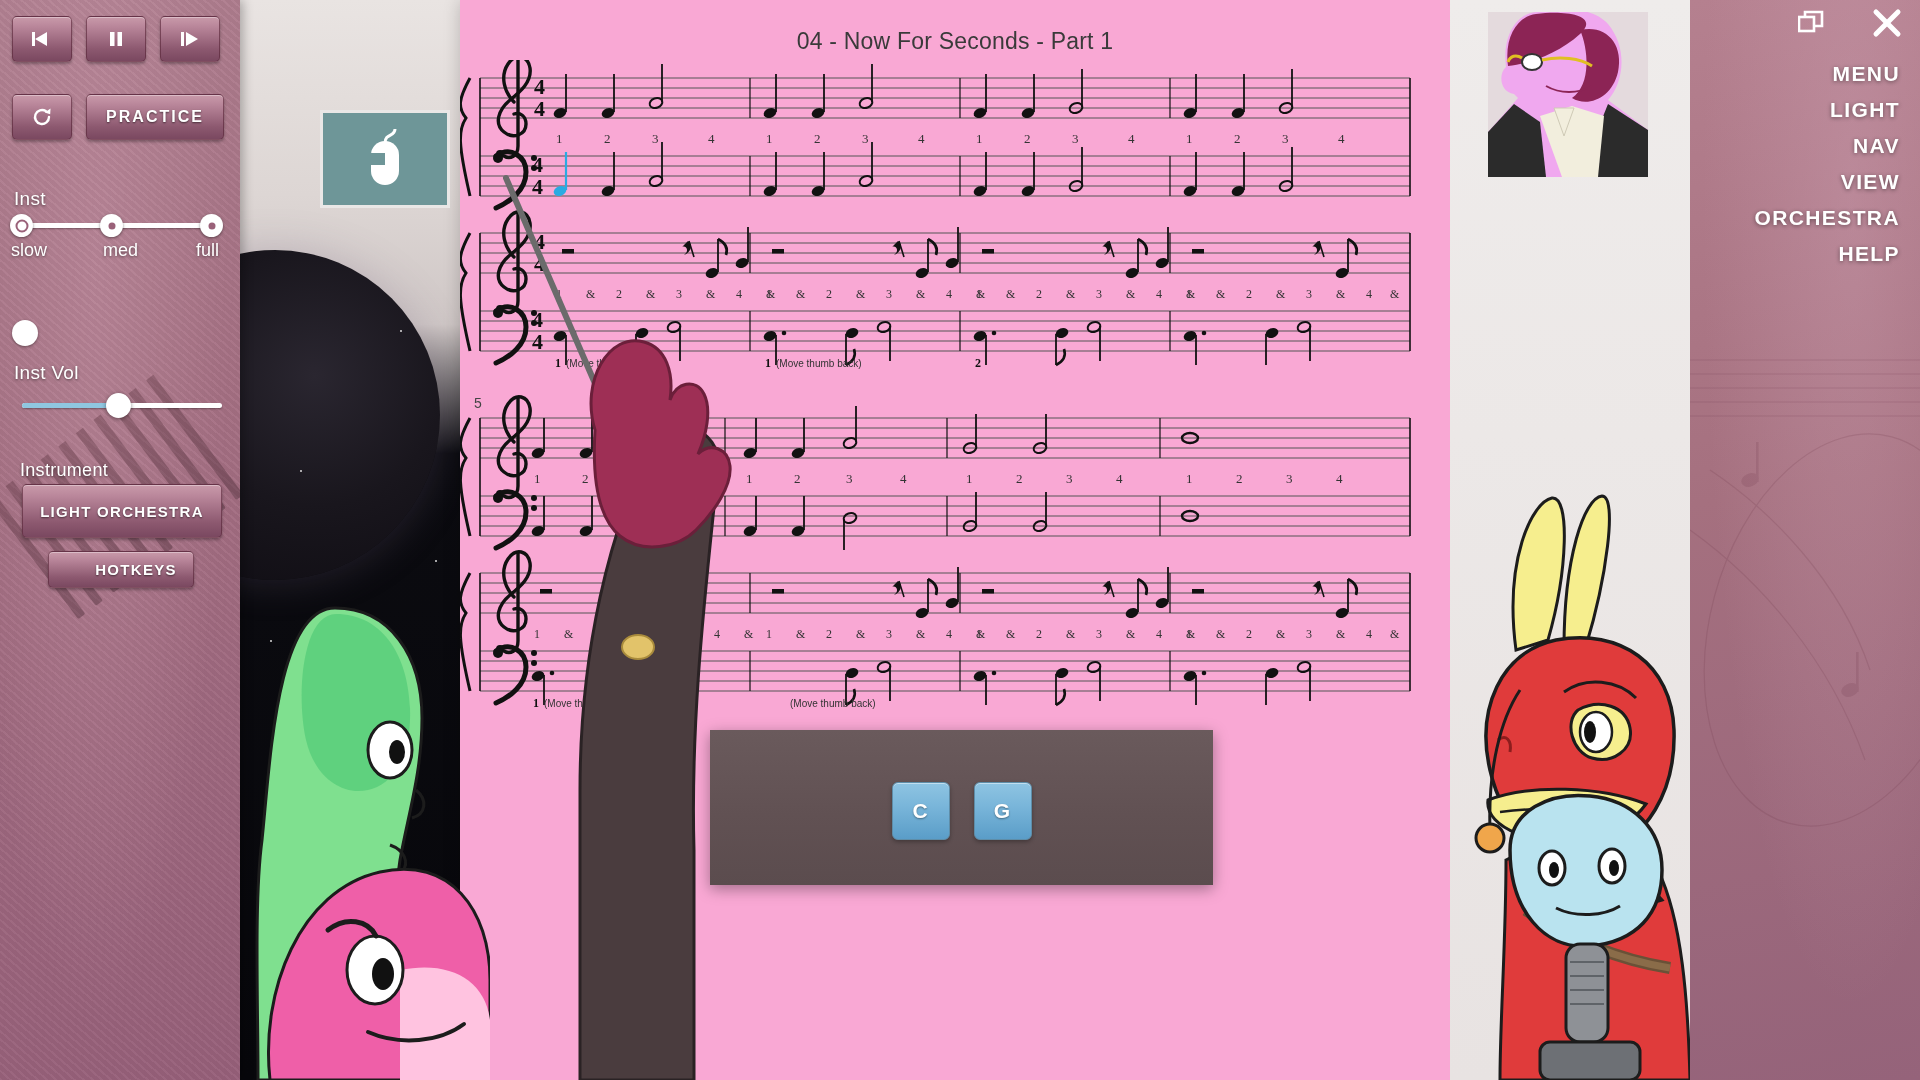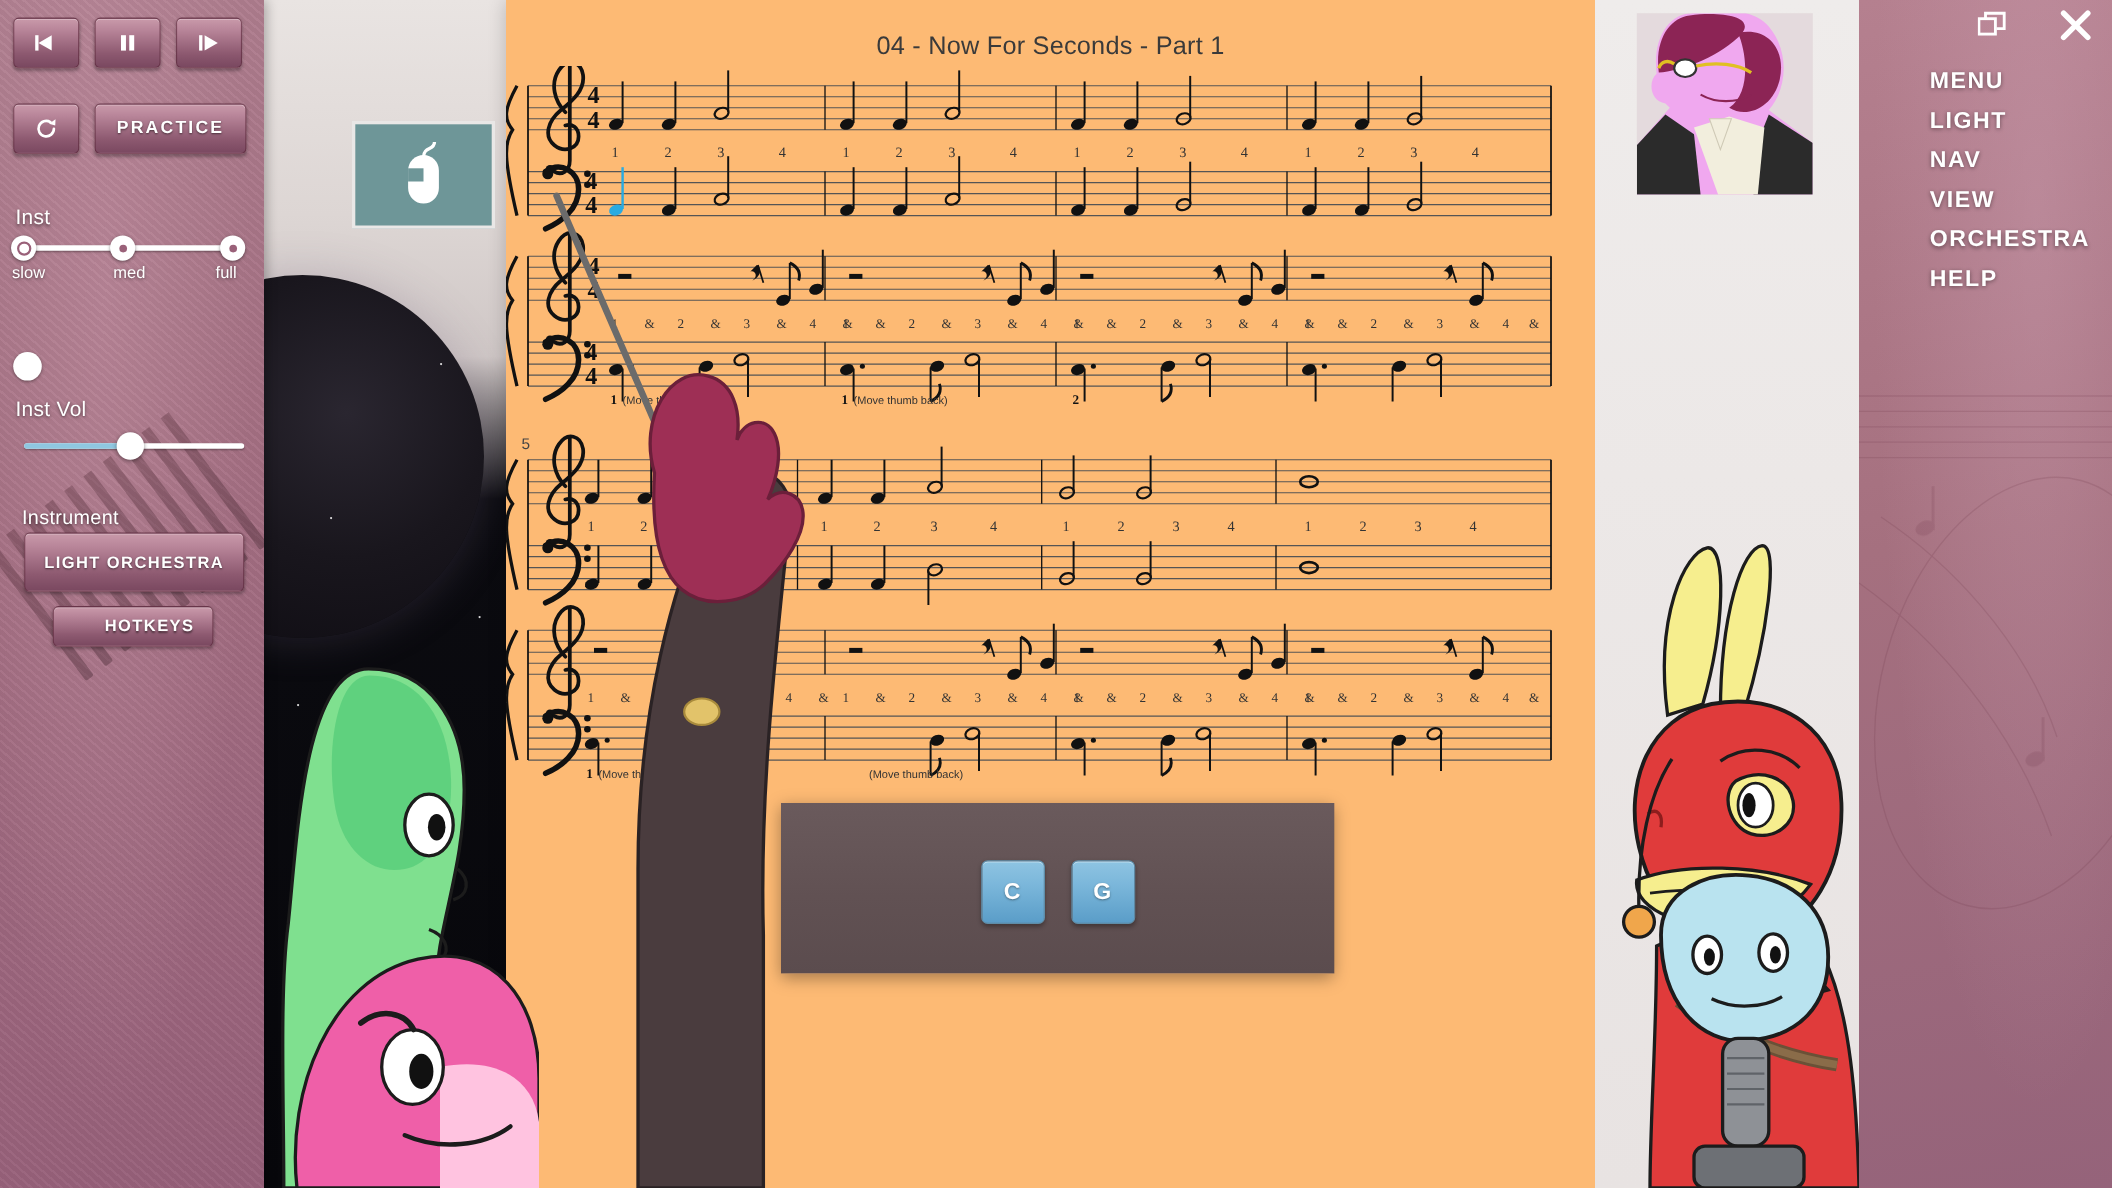--- a/index.html
+++ b/index.html
@@ -95,21 +95,21 @@
   .tempo-knob.sel::after {
     content:""; position:absolute; left:50%; top:50%; transform:translate(-50%,-50%);
     width: 9px; height: 9px; border-radius:50%;
     border: 2px solid #9a6179; background: transparent;
   }
   .tempo-knob.ring::after {
     content:""; position:absolute; left:50%; top:50%; transform:translate(-50%,-50%);
     width: 7px; height: 7px; border-radius:50%; background:#9a6179;
   }
   .tempo-caption {
-    position:absolute; color:#fff; font-size: 15px; top: 240px;
+    position:absolute; color:#fff; font-size: 18px; top: 240px;
     text-shadow: 0 1px 3px rgba(0,0,0,0.5);
   }
 
   .mute-dot {
     position:absolute; left: 12px; top: 320px; width: 26px; height: 26px;
     border-radius:50%; background:#fff; box-shadow: 0 1px 3px rgba(0,0,0,.4);
     cursor:pointer;
   }
 
   .vol-track {
@@ -154,21 +154,21 @@
     display:flex; align-items:center; justify-content:center;
   }
 
   
   .alien-green { position:absolute; left: 240px; top: 600px; width: 210px; height: 480px; z-index: 14; }
   .pink-blob { position:absolute; left: 250px; top: 820px; width: 240px; height: 260px; z-index: 16; }
 
   
   .sheet {
     position:absolute; left: 460px; top: 0; width: 990px; height: 1080px; z-index: 12;
-    background: #fdba74;
+    background: #f9a8d4;
     box-shadow: 0 0 16px rgba(0,0,0,0.2);
     overflow: hidden;
   }
   .sheet-title {
     position:absolute; top: 28px; left: 0; width: 100%;
     text-align:center; font-size: 23px; color: #3a3a3a; letter-spacing: .2px;
   }
   .score-svg { position:absolute; left: 0; top: 60px; width: 990px; height: 660px; }
 
   
@@ -218,21 +218,21 @@
     overflow:hidden;
   }
   .right-menu-bg {
     position:absolute; inset:0;
     background:
       radial-gradient(ellipse at 70% 18%, rgba(205,160,178,0.4), rgba(0,0,0,0) 65%),
       linear-gradient(170deg, #b5808f 0%, #a5707f 45%, #95637a 100%);
   }
   .win-btns { position:absolute; right: 18px; top: 8px; display:flex; gap: 48px; align-items:center; }
   .menu-list {
-    position:absolute; right: 20px; top: 62px; display:flex; flex-direction:column; gap: 12px;
+    position:absolute; right: 20px; top: 62px; display:flex; flex-direction:column; align-items:flex-end; gap: 12px;
   }
   .menu-item {
     color:#fff; font-size: 21px; font-weight: 700; letter-spacing: 1.4px;
     text-shadow: 0 1px 4px rgba(0,0,0,0.45);
     cursor:pointer;
   }
   .deco-staff { position:absolute; right: 0; top: 330px; width: 230px; height: 520px; opacity: .3; }
 </style>
 </head>
 <body>

